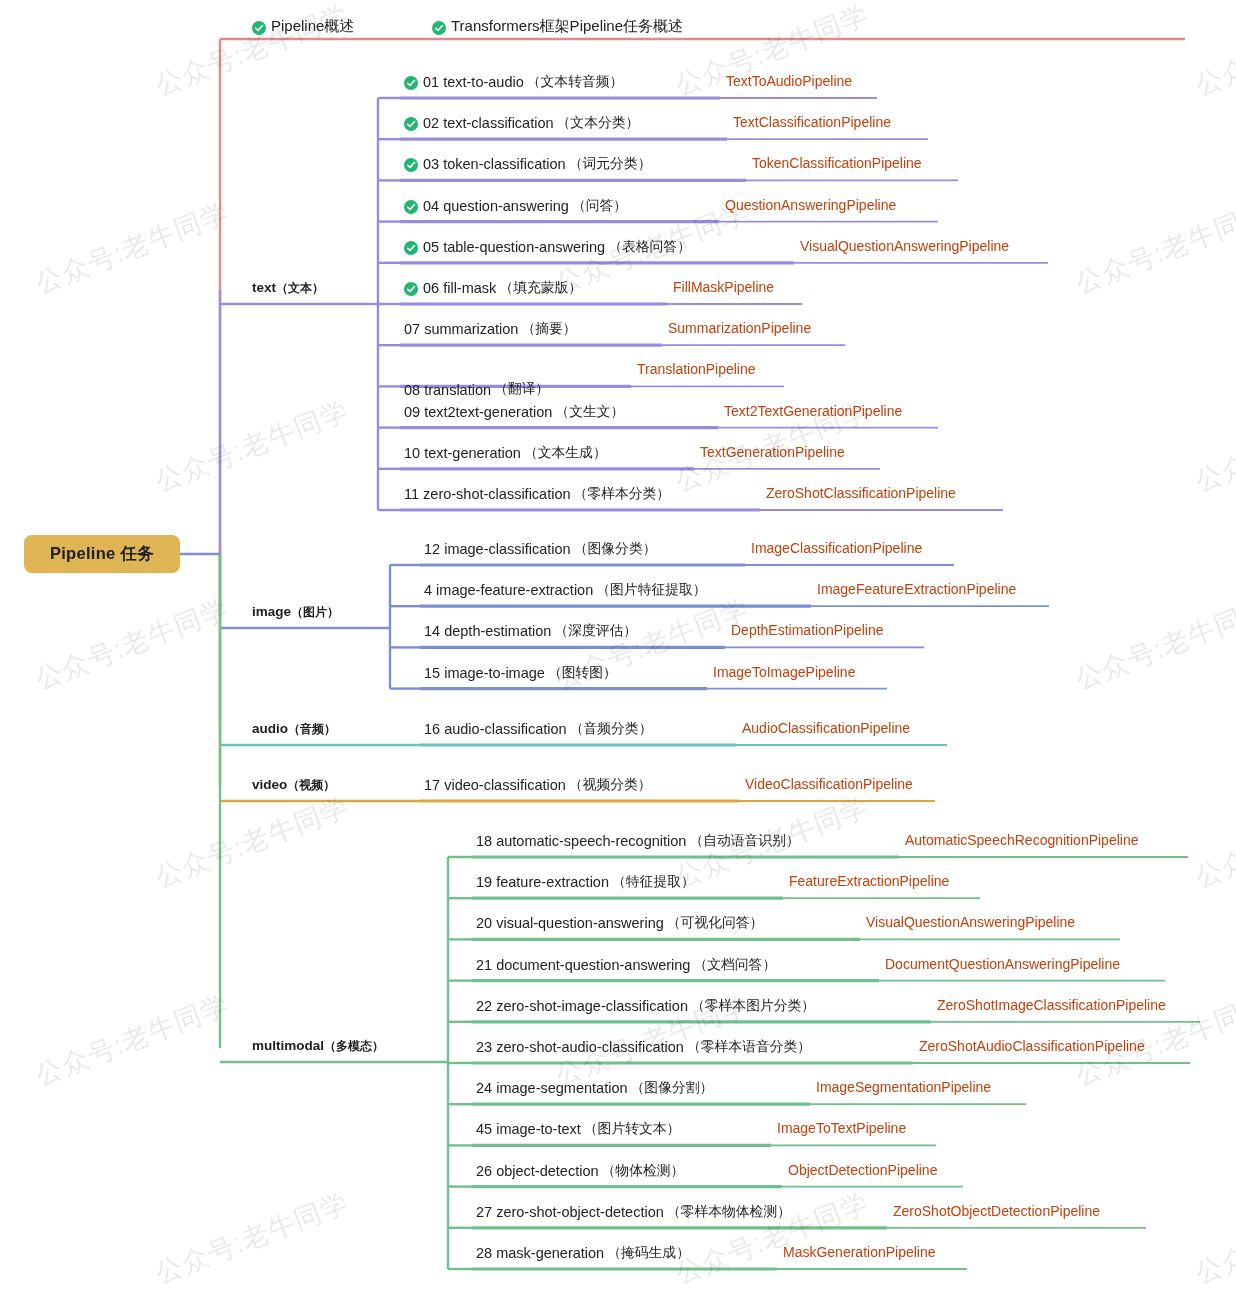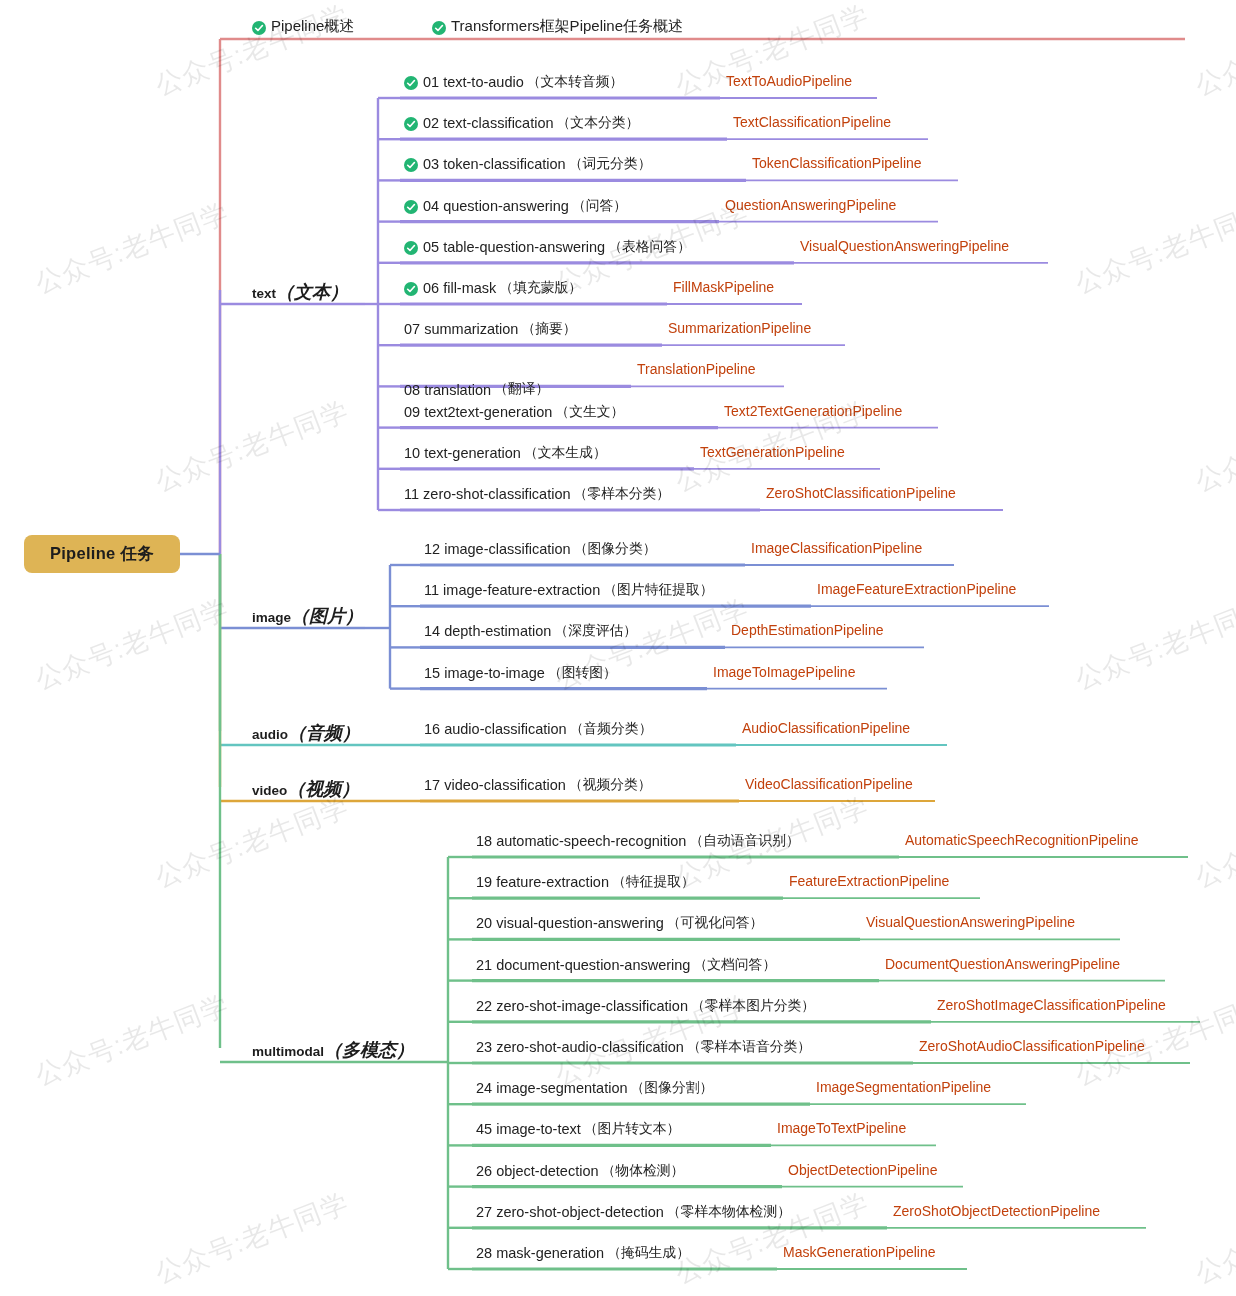--- a/index.html
+++ b/index.html
@@ -47,21 +47,21 @@
 
   
   .cat-label{
     position:absolute;
     z-index:4;
     font-size:13.5px;
     color:#1d1d1d;
     white-space:nowrap;
   }
   .cat-label b{font-weight:bold;}
-  .cat-label .cn{font-weight:bold;font-size:18px;font-style:italic;}
+  .cat-label .cn{font-weight:bold;font-size:12px;}
 
   
   .row{
     position:absolute;
     z-index:4;
     white-space:nowrap;
     font-size:14.5px;
     color:#222;
     display:flex;
     align-items:center;
@@ -366,21 +366,21 @@
       </div>
       <div class="cat-label" style="left: 252px; top: 604px;"><b>image</b><span class="cn">（图片）</span></div>
       <div class="row" style="left: 424px; top: 540px;">
         <span class="num-txt">12 image-classification</span>
         <span class="cn">（图像分类）</span>
       </div>
       <div class="row" style="left: 751px; top: 540px;">
         <span class="pipe">ImageClassificationPipeline</span>
       </div>
       <div class="row" style="left: 424px; top: 581.2px;">
-        <span class="num-txt">11 image-feature-extraction</span>
+        <span class="num-txt">4 image-feature-extraction</span>
         <span class="cn">（图片特征提取）</span>
       </div>
       <div class="row" style="left: 817px; top: 581.2px;">
         <span class="pipe">ImageFeatureExtractionPipeline</span>
       </div>
       <div class="row" style="left: 424px; top: 622.4px;">
         <span class="num-txt">14 depth-estimation</span>
         <span class="cn">（深度评估）</span>
       </div>
       <div class="row" style="left: 731px; top: 622.4px;">

